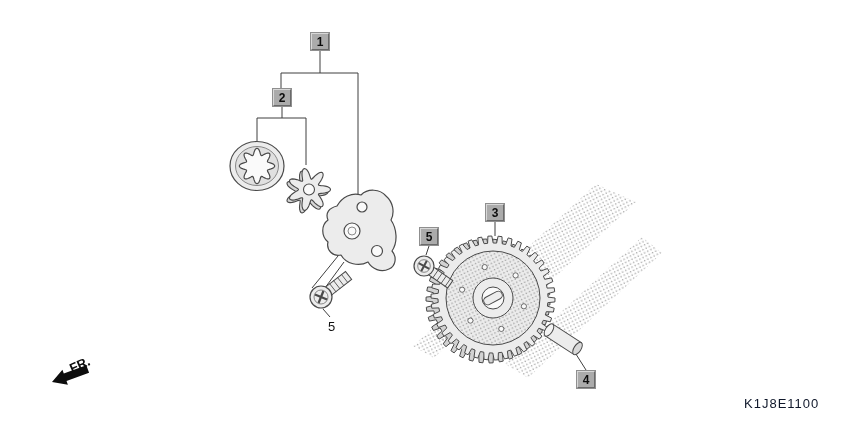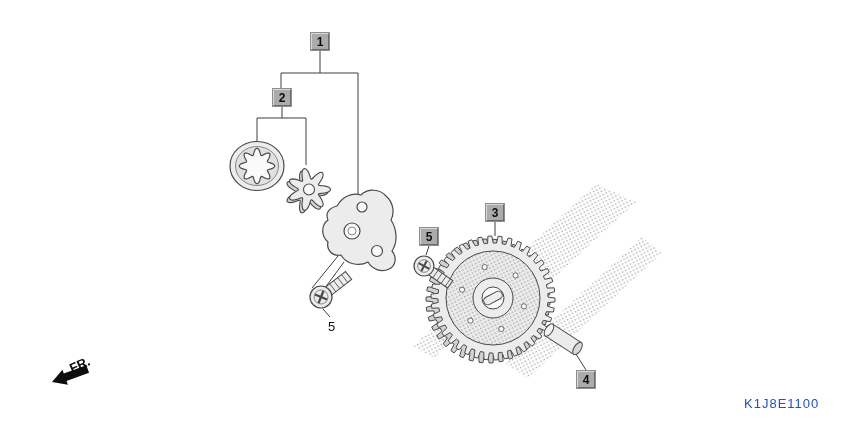--- a/index.html
+++ b/index.html
@@ -14,21 +14,21 @@
     outline: 1px solid #8f8f8f;
     color: #0d0d0d; font-size: 12px; font-weight: bold; line-height: 1;
     display: flex; align-items: center; justify-content: center;
     cursor: pointer; user-select: none;
   }
   .ref-plain {
     position: absolute; font-size: 13px; color: #111111; line-height: 1;
   }
   .part-code {
     position: absolute; left: 744px; top: 396px;
-    font-size: 13px; letter-spacing: 1px; color: #1d4ed8;
+    font-size: 13px; letter-spacing: 1px; color: #0f172a;
   }
 </style>
 </head>
 <body>
 
 <div class="canvas">
 
   <svg class="draw" viewBox="0 0 842 421">
     <defs>
       <pattern id="dots" width="5" height="5" patternUnits="userSpaceOnUse" patternTransform="rotate(18)">

